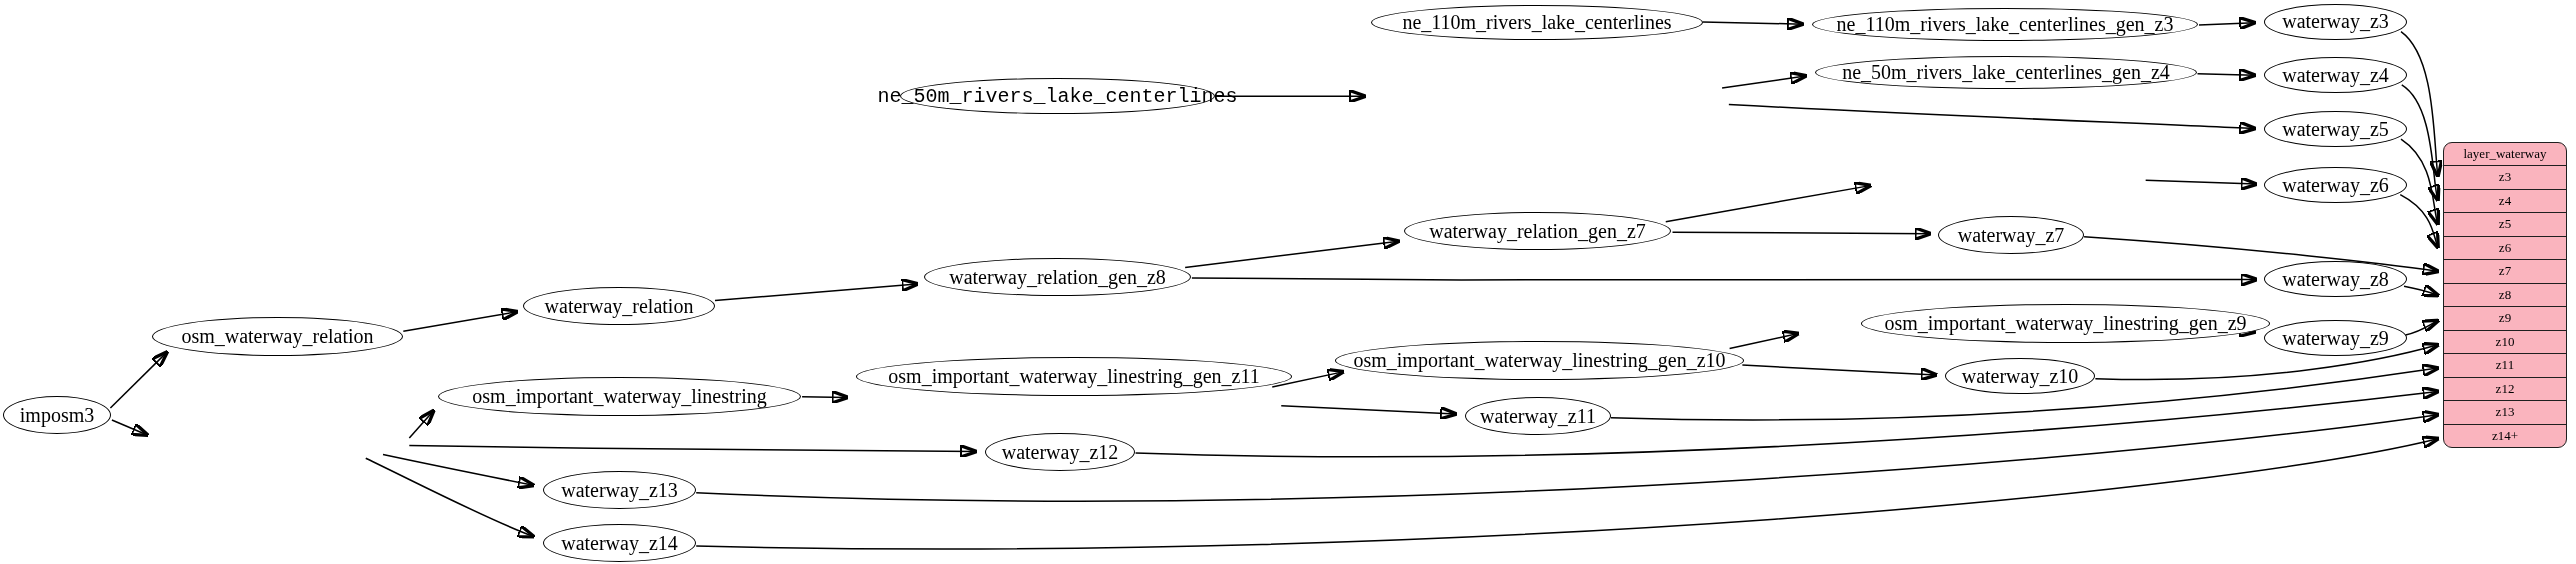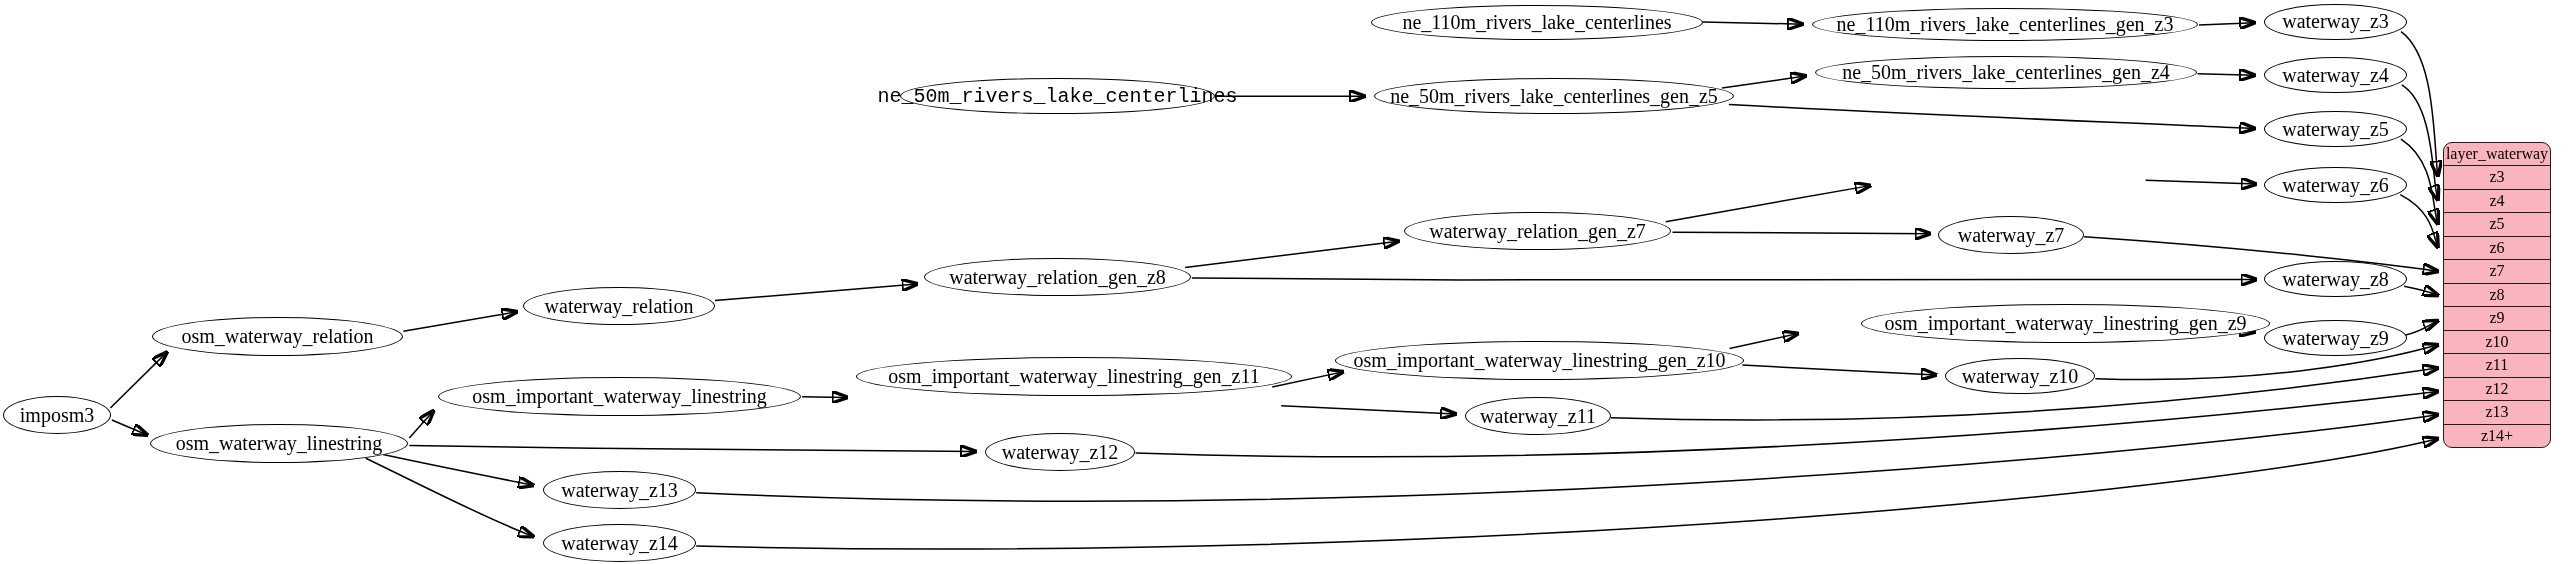--- a/index.html
+++ b/index.html
@@ -18,28 +18,28 @@
     border-radius:50%;
     background:#ffffff;
     display:flex;align-items:center;justify-content:center;
     font-size:20px;color:#000000;
     white-space:nowrap;
     box-sizing:border-box;
     z-index:2;
   }
   #layer-table{
     position:absolute;
-    left:2443px;top:142px;width:108px;height:306px;
+    left:2443px;top:142px;width:124px;height:306px;
     background:#FAB4BE;
     border:1.5px solid #1F1F1F;
     border-radius:9px;
     box-sizing:border-box;
     display:flex;flex-direction:column;
     z-index:2;
-    font-size:16px;color:#000000;
+    font-size:13px;color:#000000;
   }
   #layer-table .thead{
     flex:0 0 22px;
     display:flex;align-items:center;justify-content:center;
     border-bottom:1.5px solid #1F1F1F;
   }
   #layer-table .trow{
     flex:1 1 auto;
     display:flex;align-items:center;justify-content:center;
     border-bottom:1.1px solid #1F1F1F;
@@ -94,31 +94,29 @@
     <path d="M 3203 446 C 3228 440, 3236 431, 3246 427" marker-end="url(#arw)"></path>
     <path d="M 2790 504 C 3020 512, 3180 478, 3246 459" marker-end="url(#arw)"></path>
     <path d="M 2145 556 C 2650 572, 3060 518, 3246 490" marker-end="url(#arw)"></path>
     <path d="M 1512 603 C 2250 628, 2960 555, 3246 521" marker-end="url(#arw)"></path>
     <path d="M 927 656 C 1900 700, 2920 600, 3246 552" marker-end="url(#arw)"></path>
     <path d="M 927 727 C 1950 751, 2960 655, 3246 584" marker-end="url(#arw)"></path>
   </svg>
 
   <div class="node" style="left:3px;top:396px;width:108px;height:38px;">imposm3</div>
   <div class="node" style="left:152px;top:317px;width:251px;height:39px;">osm_waterway_relation</div>
-  <div class="node" style="left:150px;top:424px;width:258px;height:39px;">osm_waterway_linestring</div>
   <div class="node" style="left:523px;top:287px;width:192px;height:38px;">waterway_relation</div>
   <div class="node" style="left:438px;top:377px;width:363px;height:39px;">osm_important_waterway_linestring</div>
   <div class="node" style="left:543px;top:471px;width:153px;height:38px;">waterway_z13</div>
   <div class="node" style="left:543px;top:524px;width:153px;height:38px;">waterway_z14</div>
   <div class="node" style="left:900px;top:78px;width:315px;height:36px;font-family:Liberation Mono, monospace;">ne_50m_rivers_lake_centerlines</div>
   <div class="node" style="left:924px;top:258px;width:267px;height:38px;">waterway_relation_gen_z8</div>
   <div class="node" style="left:856px;top:357px;width:436px;height:39px;text-align:right;">osm_important_waterway_linestring_gen_z11</div>
   <div class="node" style="left:985px;top:433px;width:150px;height:38px;">waterway_z12</div>
   <div class="node" style="left:1371px;top:4.5px;width:332px;height:35px;">ne_110m_rivers_lake_centerlines</div>
-  <div class="node" style="left:1374px;top:78px;width:360px;height:36px;">ne_50m_rivers_lake_centerlines_gen_z5</div>
   <div class="node" style="left:1404px;top:212px;width:267px;height:38px;">waterway_relation_gen_z7</div>
   <div class="node" style="left:1335px;top:341px;width:409px;height:39px;">osm_important_waterway_linestring_gen_z10</div>
   <div class="node" style="left:1465px;top:397px;width:146px;height:38px;">waterway_z11</div>
   <div class="node" style="left:1812px;top:8.3px;width:386px;height:33px;">ne_110m_rivers_lake_centerlines_gen_z3</div>
   <div class="node" style="left:1815px;top:56px;width:382px;height:33px;">ne_50m_rivers_lake_centerlines_gen_z4</div>
   <div class="node" style="left:1938px;top:216px;width:146px;height:38px;">waterway_z7</div>
   <div class="node" style="left:1861px;top:304px;width:409px;height:39px;">osm_important_waterway_linestring_gen_z9</div>
   <div class="node" style="left:1945px;top:358px;width:150px;height:36px;">waterway_z10</div>
   <div class="node" style="left:2264px;top:3.8px;width:143px;height:36px;">waterway_z3</div>
   <div class="node" style="left:2264px;top:57px;width:143px;height:36px;">waterway_z4</div>

